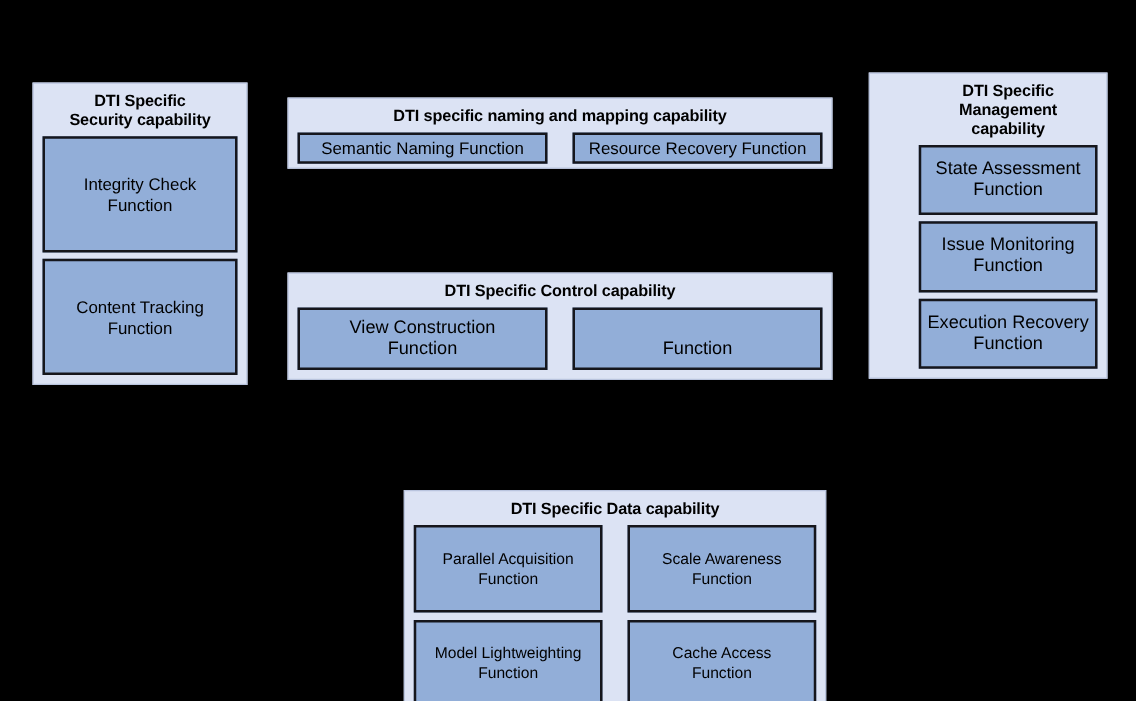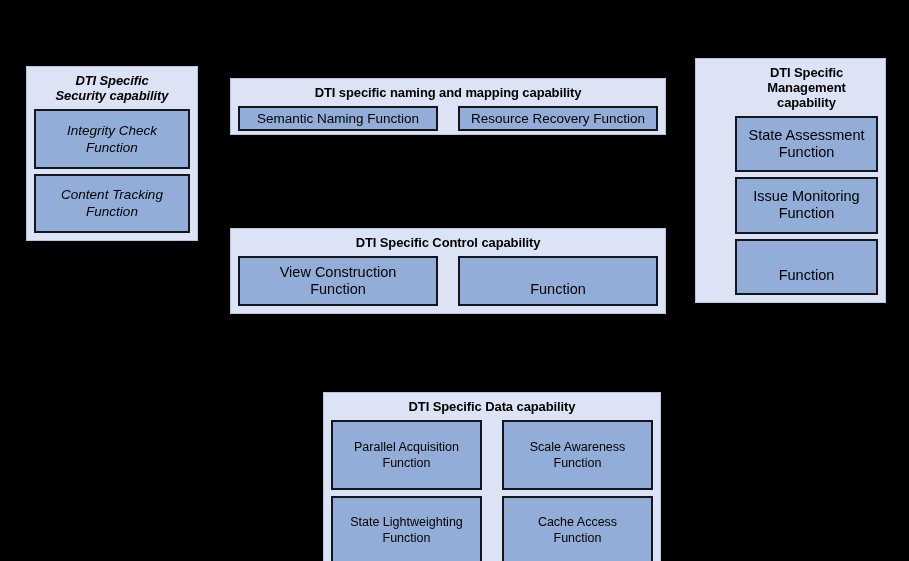--- a/index.html
+++ b/index.html
@@ -62,23 +62,23 @@
     color: #000000;
     line-height: 17px;
     flex: 1;
     padding: 2px 4px;
   }
   .fn-box.t14 { font-size: 14.5px; }
   .fn-box.t13 { font-size: 13.5px; }
   .fn-box.t12 { font-size: 12.5px; line-height: 16px; }
 
   
-  #panel-security      { left: 26px;  top: 66px;  width: 172px; height: 175px; font-style: italic; }
+  #panel-security      { left: 26px;  top: 66px;  width: 172px; height: 242px; }
   #panel-naming        { left: 230px; top: 78px;  width: 436px; height: 57px; }
-  #panel-control       { left: 230px; top: 228px; width: 436px; height: 86px; }
+  #panel-control       { left: 230px; top: 218px; width: 436px; height: 86px; }
   #panel-management    { left: 695px; top: 58px;  width: 191px; height: 245px; padding-left: 39px; }
   #panel-data          { left: 323px; top: 392px; width: 338px; height: 181px; }
 
   #panel-security .panel-title  { font-size: 13px; }
   #panel-management .panel-title{ font-size: 13px; }
 </style>
 </head>
 <body>
 
 <div id="canvas">
@@ -143,21 +143,21 @@
         </span>
       </div>
       <div class="fn-box t14">
         <span>
           <span>Issue Monitoring</span><br>
           <span>Function</span>
         </span>
       </div>
       <div class="fn-box t14">
         <span>
-          <br>
+          <span>Execution Recovery</span><br>
           <span>Function</span>
         </span>
       </div>
     </div>
   </div>
 
   <div class="panel" id="panel-data">
     <div class="panel-title">DTI Specific Data capability</div>
     <div class="fn-grid">
       <div class="fn-row">
@@ -170,21 +170,21 @@
         <div class="fn-box t12">
           <span>
             <span>Scale Awareness</span><br>
             <span>Function</span>
           </span>
         </div>
       </div>
       <div class="fn-row">
         <div class="fn-box t12">
           <span>
-            <span>State Lightweighting</span><br>
+            <span>Model Lightweighting</span><br>
             <span>Function</span>
           </span>
         </div>
         <div class="fn-box t12">
           <span>
             <span>Cache Access</span><br>
             <span>Function</span>
           </span>
         </div>
       </div>

